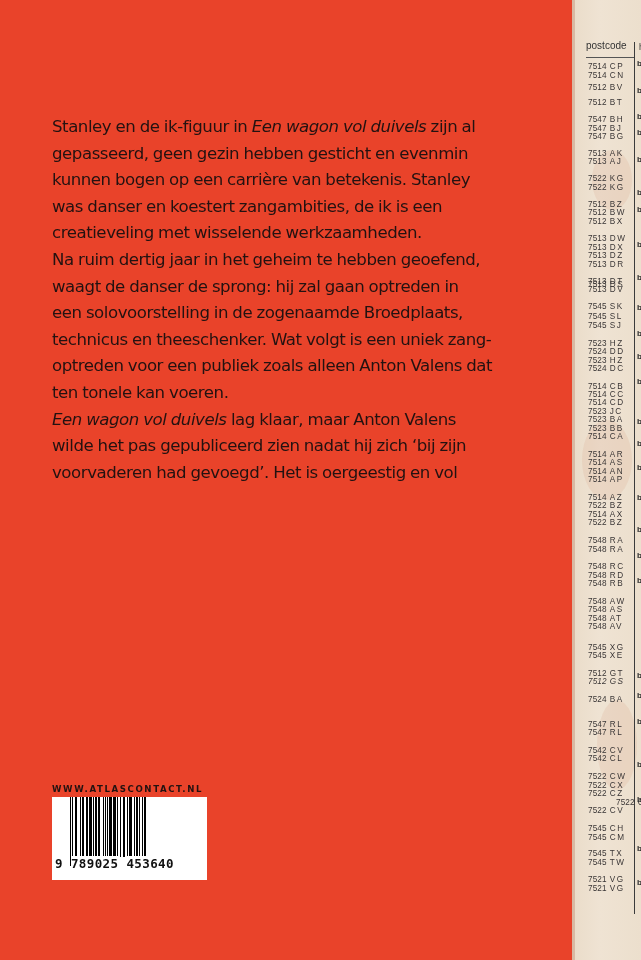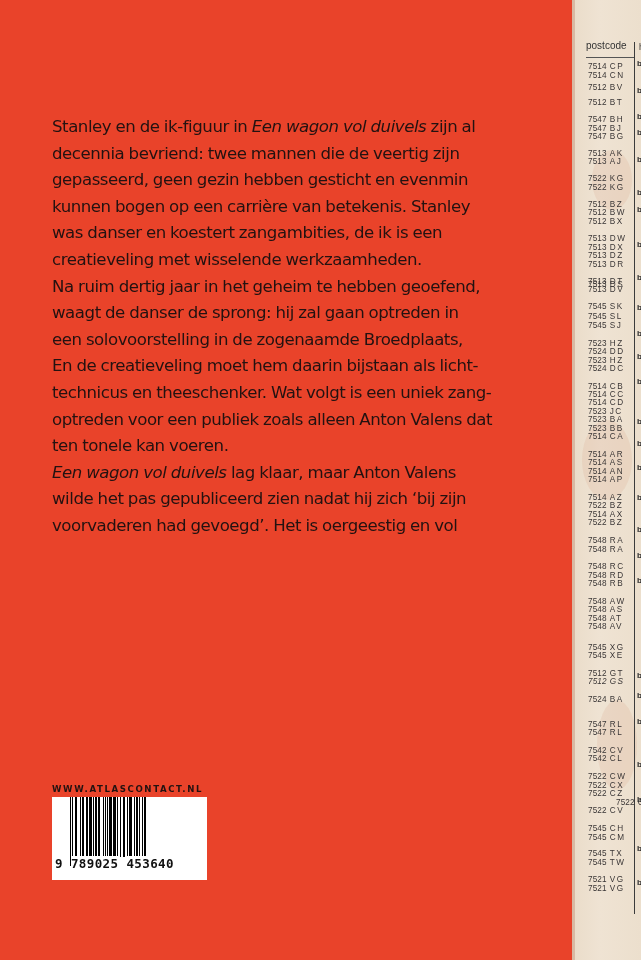--- a/index.html
+++ b/index.html
@@ -52,29 +52,27 @@
     position: absolute; left: 65px; font-family: "Liberation Sans", sans-serif; font-weight: bold;
     font-size: 8px; color: #2b2b2b; white-space: nowrap;
   }
 </style>
 </head>
 <body>
 
 <div class="cover">
   <div class="blurb" id="blurb">
       <p><span>Stanley en de ik-figuur in </span><em>Een wagon vol duivels</em><span> zijn al</span></p>
-      <p><span>decennia bevriend: twee mannen die de veertig zijn</span></p>
       <p><span>gepasseerd, geen gezin hebben gesticht en evenmin</span></p>
       <p><span>kunnen bogen op een carrière van betekenis. Stanley</span></p>
       <p><span>was danser en koestert zangambities, de ik is een</span></p>
       <p><span>creatieveling met wisselende werkzaamheden.</span></p>
       <p><span>Na ruim dertig jaar in het geheim te hebben geoefend,</span></p>
       <p><span>waagt de danser de sprong: hij zal gaan optreden in</span></p>
       <p><span>een solovoorstelling in de zogenaamde Broedplaats,</span></p>
-      <p><span>En de creatieveling moet hem daarin bijstaan als licht-</span></p>
       <p><span>technicus en theeschenker. Wat volgt is een uniek zang-</span></p>
       <p><span>optreden voor een publiek zoals alleen Anton Valens dat</span></p>
       <p><span>ten tonele kan voeren.</span></p>
       <p><em>Een wagon vol duivels</em><span> lag klaar, maar Anton Valens</span></p>
       <p><span>wilde het pas gepubliceerd zien nadat hij zich ‘bij zijn</span></p>
       <p><span>voorvaderen had gevoegd’. Het is oergeestig en vol</span></p>
     </div>
 
   <div class="website">WWW.ATLASCONTACT.NL</div>
 

